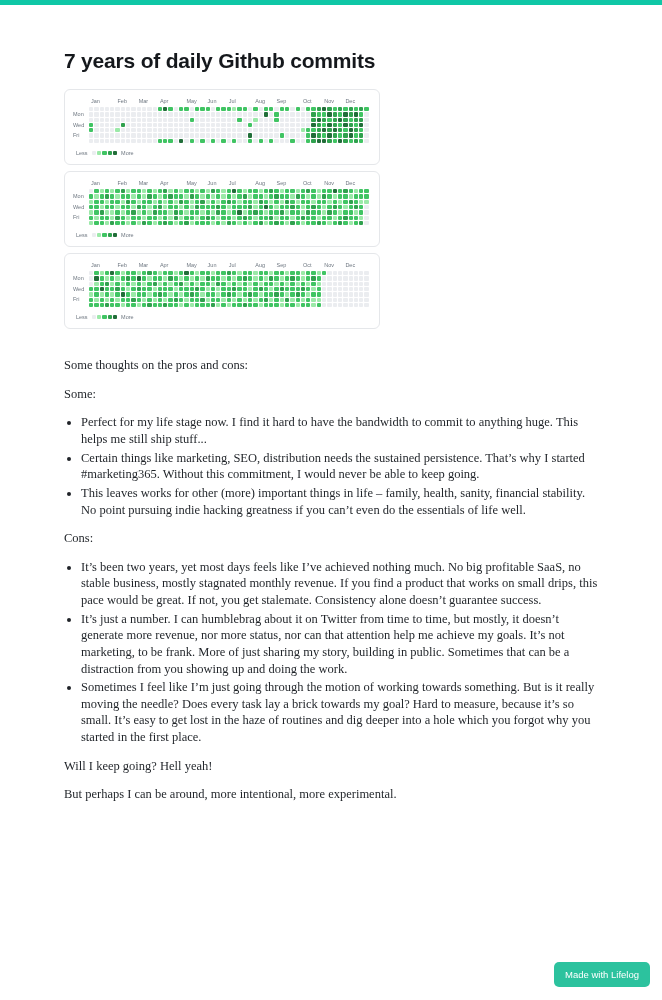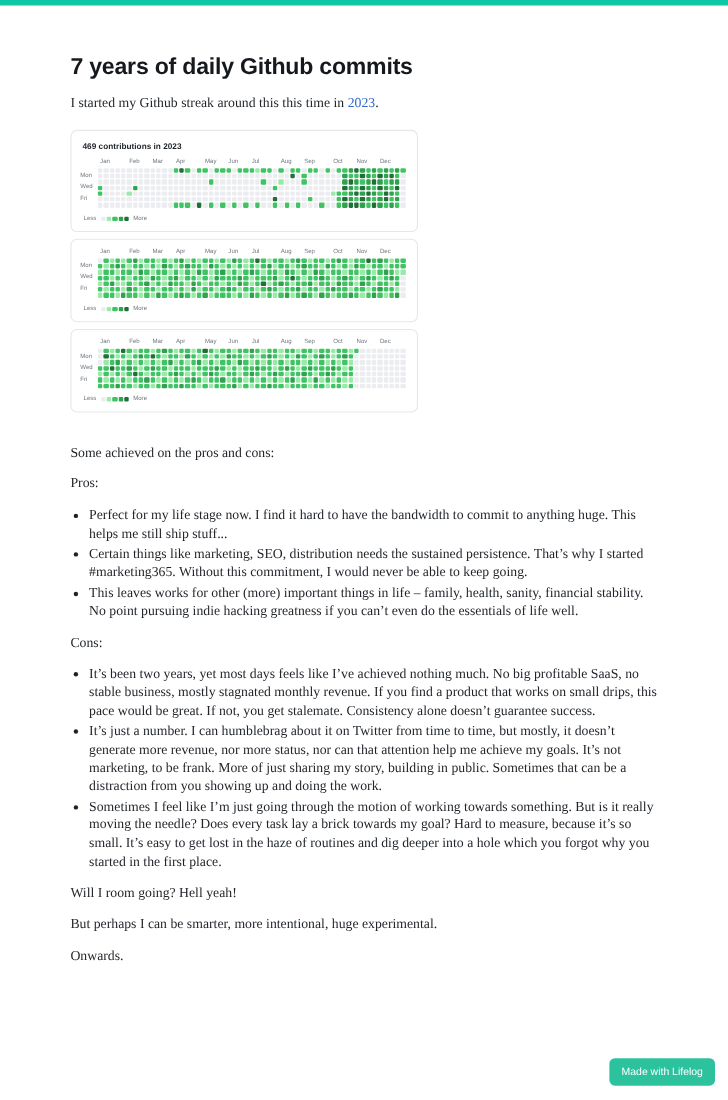--- a/index.html
+++ b/index.html
@@ -111,26 +111,24 @@
 </style>
 </head>
 <body>
 
 <div class="topbar"></div>
 
 <main class="content">
   <h1 class="title">7 years of daily Github commits</h1>
 
 
-  <p class="serif para intro1"><span>I started my Github streak around this this time in </span><a href="#" class="inline-link">2023</a><span>.</span></p>
 
 
   <div class="cards">
     <div class="card">
-      <div class="card-heading">469 contributions in 2023</div>
       <div class="months">
           <span class="month-label" style="left: 2px;">Jan</span>
           <span class="month-label" style="left: 28.5px;">Feb</span>
           <span class="month-label" style="left: 49.7px;">Mar</span>
           <span class="month-label" style="left: 70.9px;">Apr</span>
           <span class="month-label" style="left: 97.4px;">May</span>
           <span class="month-label" style="left: 118.6px;">Jun</span>
           <span class="month-label" style="left: 139.8px;">Jul</span>
           <span class="month-label" style="left: 166.3px;">Aug</span>
           <span class="month-label" style="left: 187.5px;">Sep</span>
@@ -1661,34 +1659,33 @@
             <div class="cell" style="background: rgb(48, 161, 78);"></div>
             <div class="cell" style="background: rgb(33, 110, 57);"></div>
           </span>
         <span class="legend-text">More</span>
       </div>
     </div>
   </div>
 
   <div style="height:10px"></div>
 
-  <p class="serif para">Some achieved on the pros and cons:</p>
+  <p class="serif para">Some thoughts on the pros and cons:</p>
 
-  <p class="serif para">Pros:</p>
+  <p class="serif para">Some:</p>
   <ul class="bullets serif">
     <li>Perfect for my life stage now. I find it hard to have the bandwidth to commit to anything huge. This helps me still ship stuff...</li>
     <li>Certain things like marketing, SEO, distribution needs the sustained persistence. That’s why I started #marketing365. Without this commitment, I would never be able to keep going.</li>
     <li>This leaves works for other (more) important things in life – family, health, sanity, financial stability. No point pursuing indie hacking greatness if you can’t even do the essentials of life well.</li>
   </ul>
 
   <p class="serif para">Cons:</p>
   <ul class="bullets serif">
     <li>It’s been two years, yet most days feels like I’ve achieved nothing much. No big profitable SaaS, no stable business, mostly stagnated monthly revenue. If you find a product that works on small drips, this pace would be great. If not, you get stalemate. Consistency alone doesn’t guarantee success.</li>
     <li>It’s just a number. I can humblebrag about it on Twitter from time to time, but mostly, it doesn’t generate more revenue, nor more status, nor can that attention help me achieve my goals. It’s not marketing, to be frank. More of just sharing my story, building in public. Sometimes that can be a distraction from you showing up and doing the work.</li>
     <li>Sometimes I feel like I’m just going through the motion of working towards something. But is it really moving the needle? Does every task lay a brick towards my goal? Hard to measure, because it’s so small. It’s easy to get lost in the haze of routines and dig deeper into a hole which you forgot why you started in the first place.</li>
   </ul>
 
-  <p class="serif para">Will I room going? Hell yeah!</p>
-  <p class="serif para">But perhaps I can be smarter, more intentional, huge experimental.</p>
-  <p class="serif para">Onwards.</p>
+  <p class="serif para">Will I keep going? Hell yeah!</p>
+  <p class="serif para">But perhaps I can be around, more intentional, more experimental.</p>
 </main>
 
 <a href="#" class="made-with-badge">Made with Lifelog</a>
 
 </body></html>

